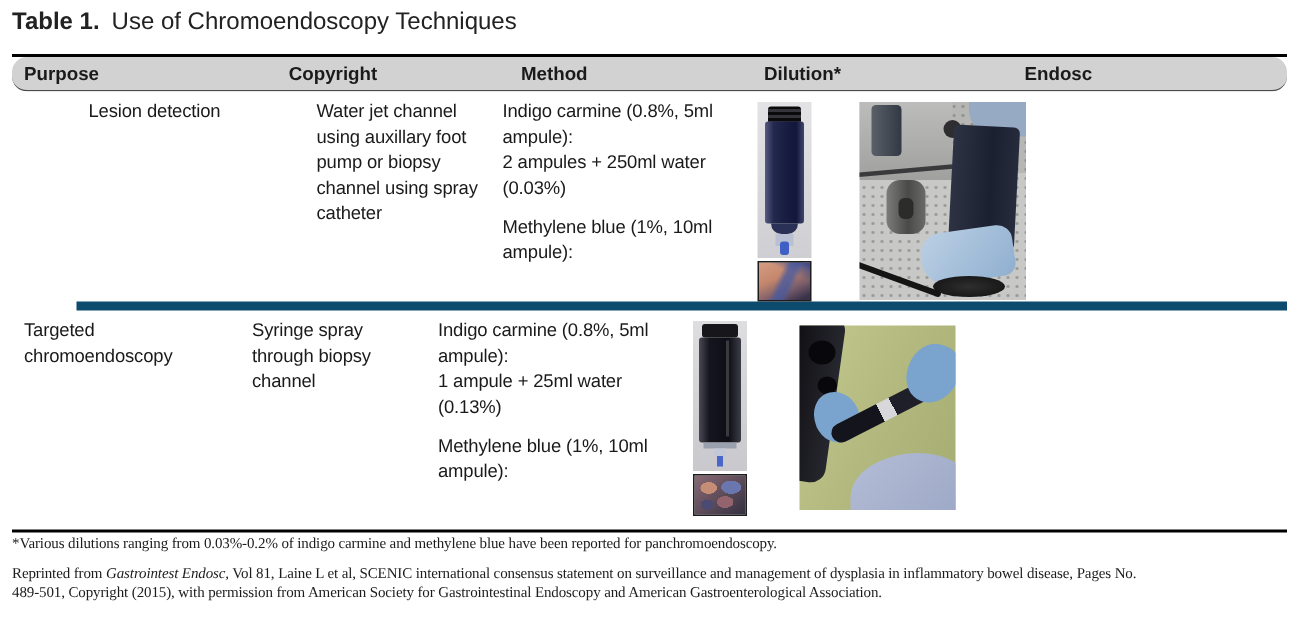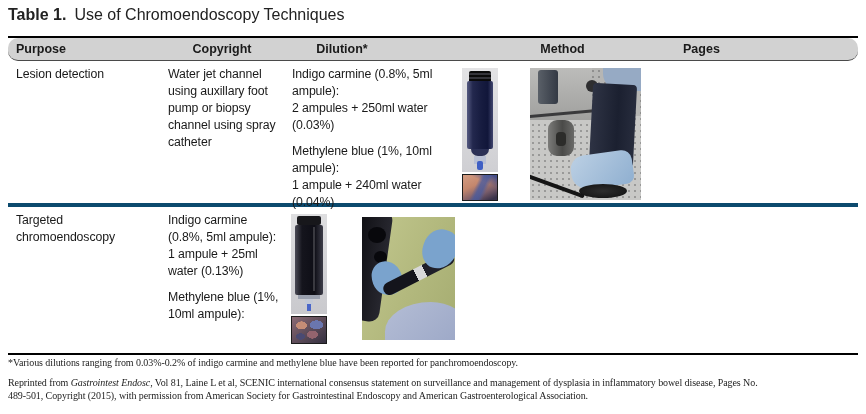--- a/index.html
+++ b/index.html
@@ -18,21 +18,21 @@
          border-top:2px solid #000; border-bottom:2px solid #000; }
   .grid { display:grid; grid-template-columns:152px 124px 171px 215px 188px; }
   .thead { background:#d2d2d2; height:23px; border-bottom:1px solid #4a4a4a; align-items:center;border-radius:10px; }
   .th { font-weight:bold; font-size:12.5px; }
   .th-purpose { padding-left:8px; text-align:left; }
   .th-technique, .th-method { text-align:center; }
   .th-dilution { text-align:center; padding-right:55px; }
   .th-color { padding-left:13px; text-align:left; }
 
   .trow { position:relative; }
-  .row1 { height:146px; border-bottom:4px solid #0c4a6e; }
+  .row1 { height:146px; border-bottom:6px solid #0c4a6e;margin-left:43px; }
   .row2 { height:146px; }
   .td { padding:5px 0 0 8px; font-size:12.3px; line-height:17px; letter-spacing:-0.1px; }
   .td-method { padding-right:0; }
   .dpara { margin-bottom:9px; }
 
   .td-color { padding:7px 0 0 7px; display:flex; align-items:flex-start; }
 
   
   .imgcol { display:flex; flex-direction:column; gap:2px; }
   .photo { position:relative; overflow:hidden; }
@@ -129,36 +129,35 @@
 
   <div class="title">
     <span class="tlabel">Table 1.</span><span class="ttext">Use of Chromoendoscopy Techniques</span>
   </div>
 
   <div class="tbl">
 
     <div class="grid thead">
       <div class="th th-purpose">Purpose</div>
       <div class="th th-technique">Copyright</div>
+      <div class="th th-method">Method</div>
       <div class="th th-dilution">Dilution*</div>
-      <div class="th th-method">Method</div>
-      <div class="th th-color">Pages</div>
+      <div class="th th-color">Endosc</div>
     </div>
 
     <div class="grid trow row1">
       <div class="td td-purpose">Lesion detection</div>
       <div class="td td-method">Water jet channel using auxillary foot pump or biopsy channel using spray catheter</div>
       <div class="td td-dilution">
         <div class="dpara">
           <div>Indigo carmine (0.8%, 5ml ampule):</div>
           <div>2 ampules + 250ml water (0.03%)</div>
         </div>
         <div class="dpara">
           <div>Methylene blue (1%, 10ml ampule):</div>
-          <div>1 ampule + 240ml water (0.04%)</div>
         </div>
       </div>
       <div class="td td-color">
         <div class="imgcol">
           <div class="photo bottlewrap">
             <div class="b-cap"></div>
             <div class="b-body"></div>
             <div class="b-taper"></div>
             <div class="b-clear"></div>
             <div class="b-tip"></div>
@@ -177,20 +176,21 @@
           <div class="p-leg"></div>
           <div class="p-shoe"></div>
           <div class="p-pedal"></div>
           <div class="p-cable"></div>
         </div>
       </div>
     </div>
 
     <div class="grid trow row2">
       <div class="td td-technique">Targeted chromoendoscopy</div>
+      <div class="td td-method">Syringe spray through biopsy channel</div>
       <div class="td td-dilution">
         <div class="dpara">
           <div>Indigo carmine (0.8%, 5ml ampule):</div>
           <div>1 ampule + 25ml water (0.13%)</div>
         </div>
         <div class="dpara">
           <div>Methylene blue (1%, 10ml ampule):</div>
         </div>
       </div>
       <div class="td td-color">

